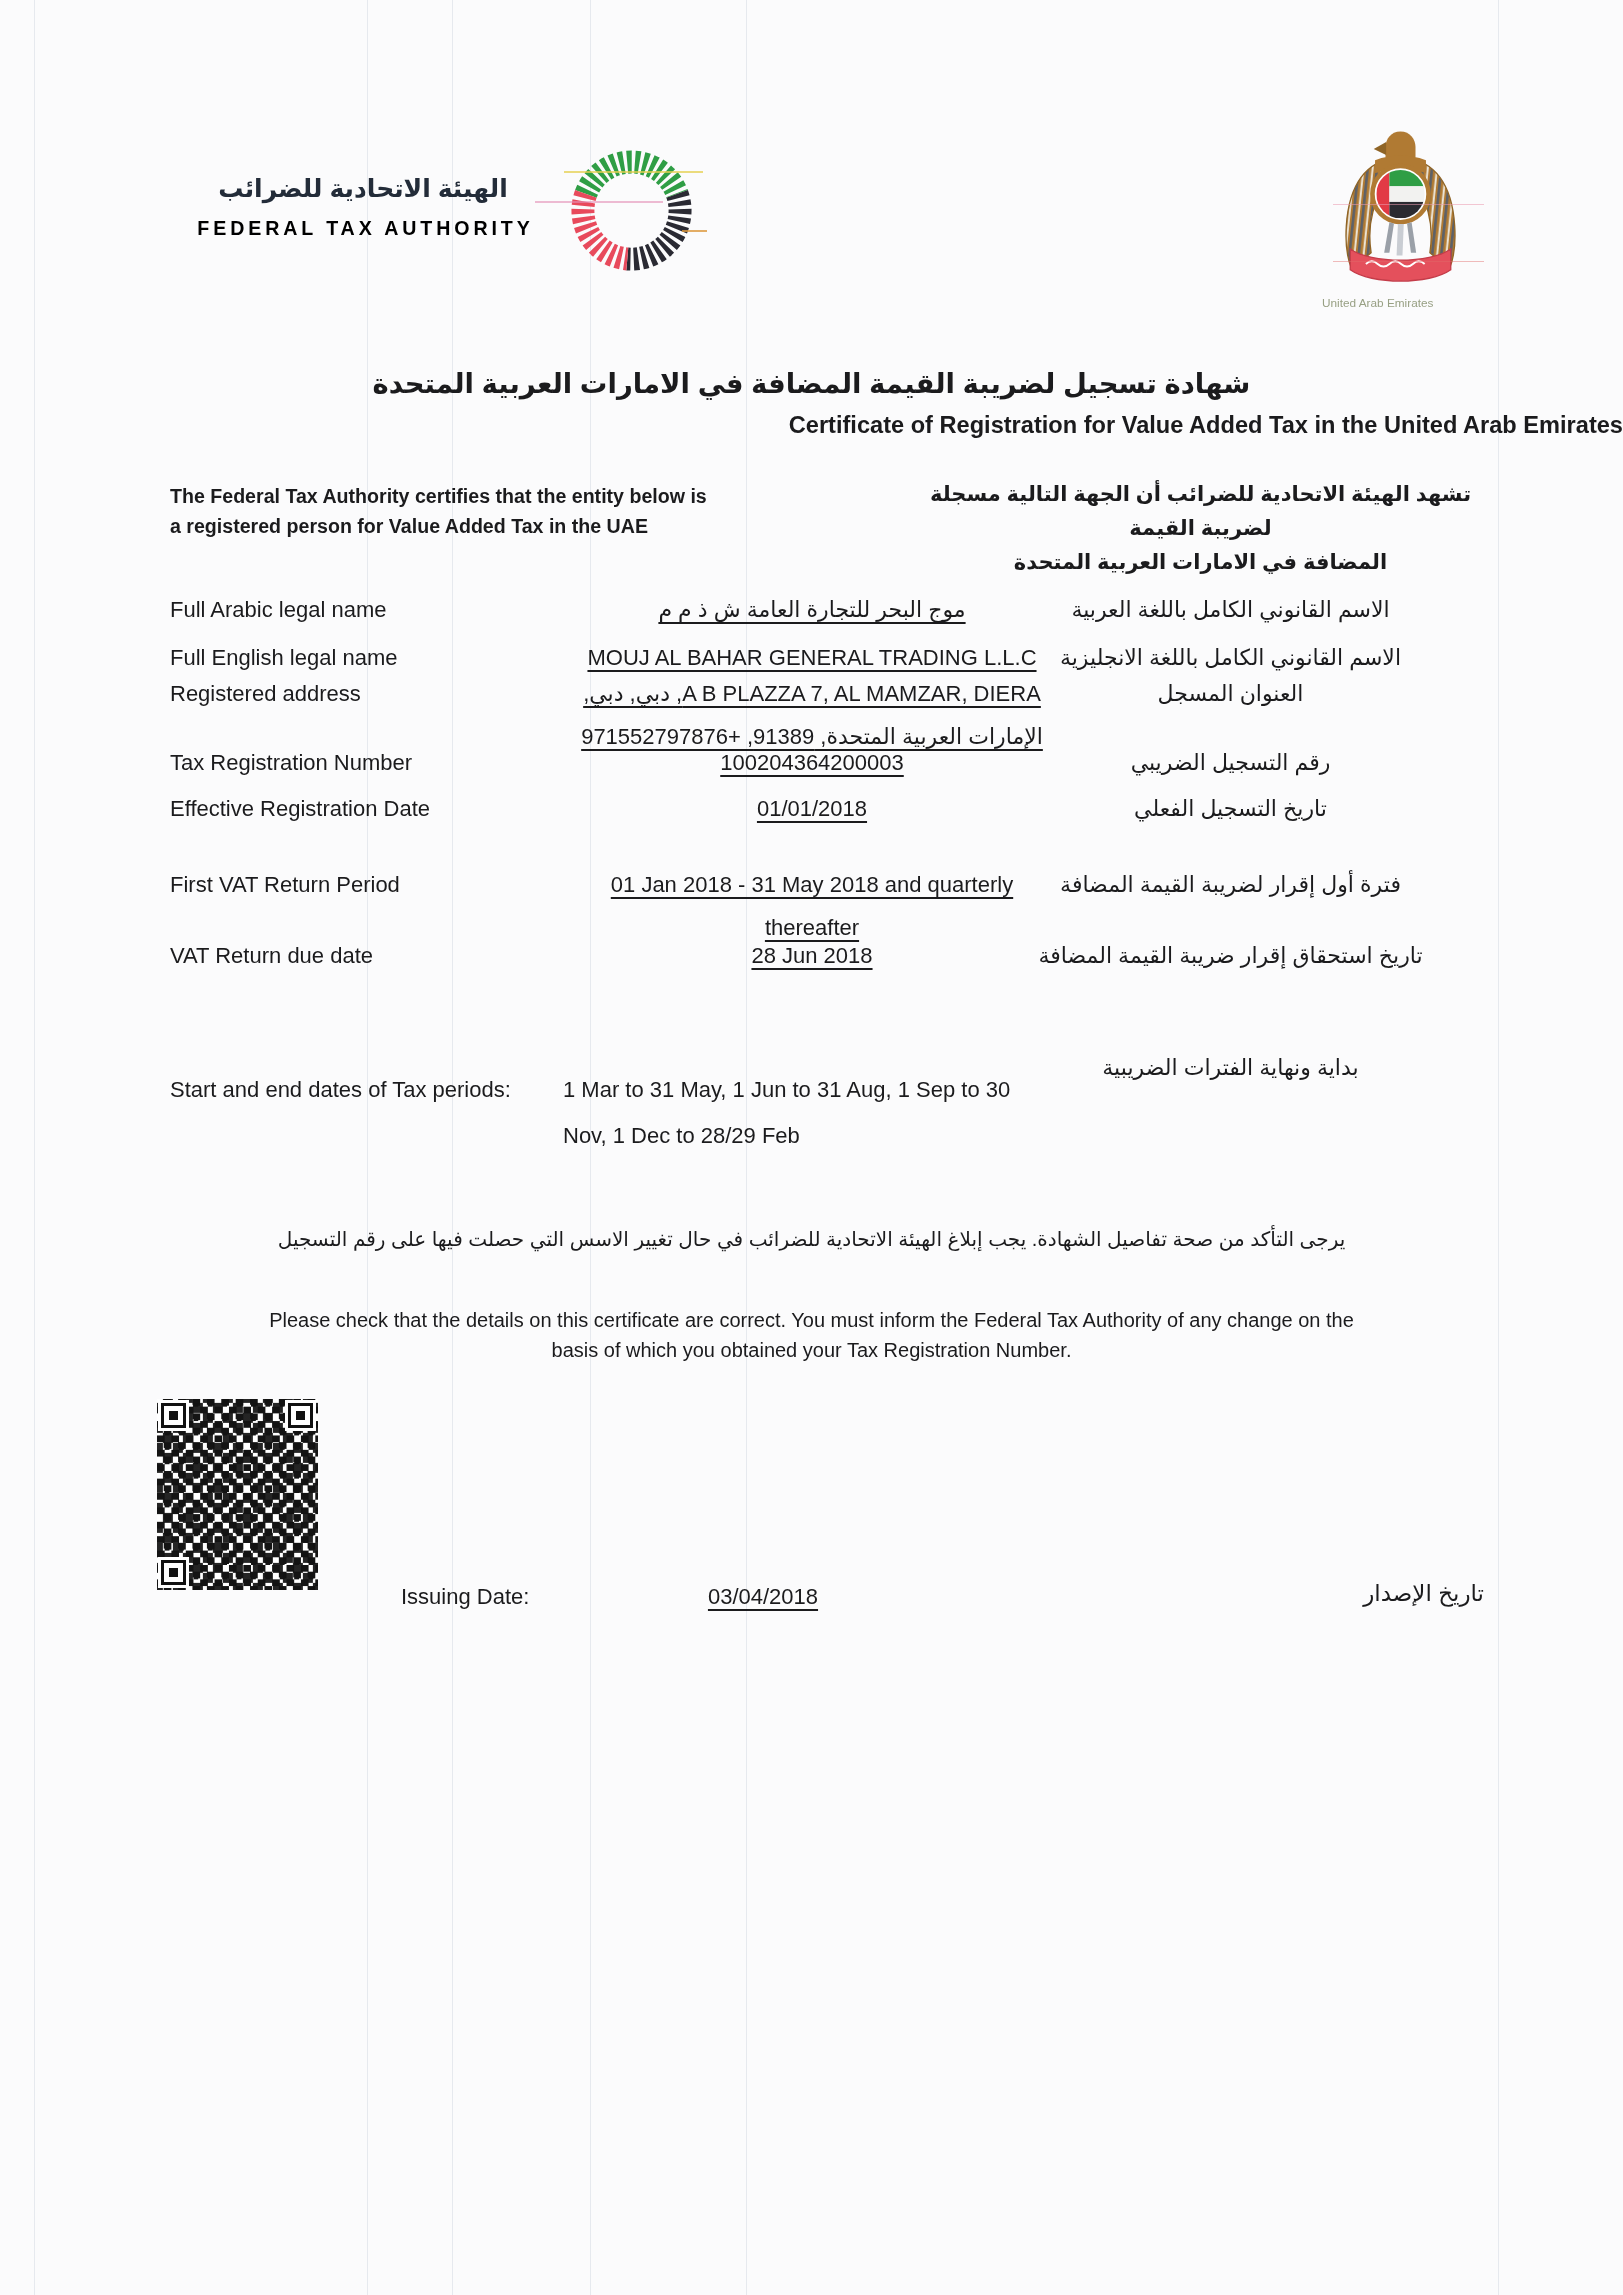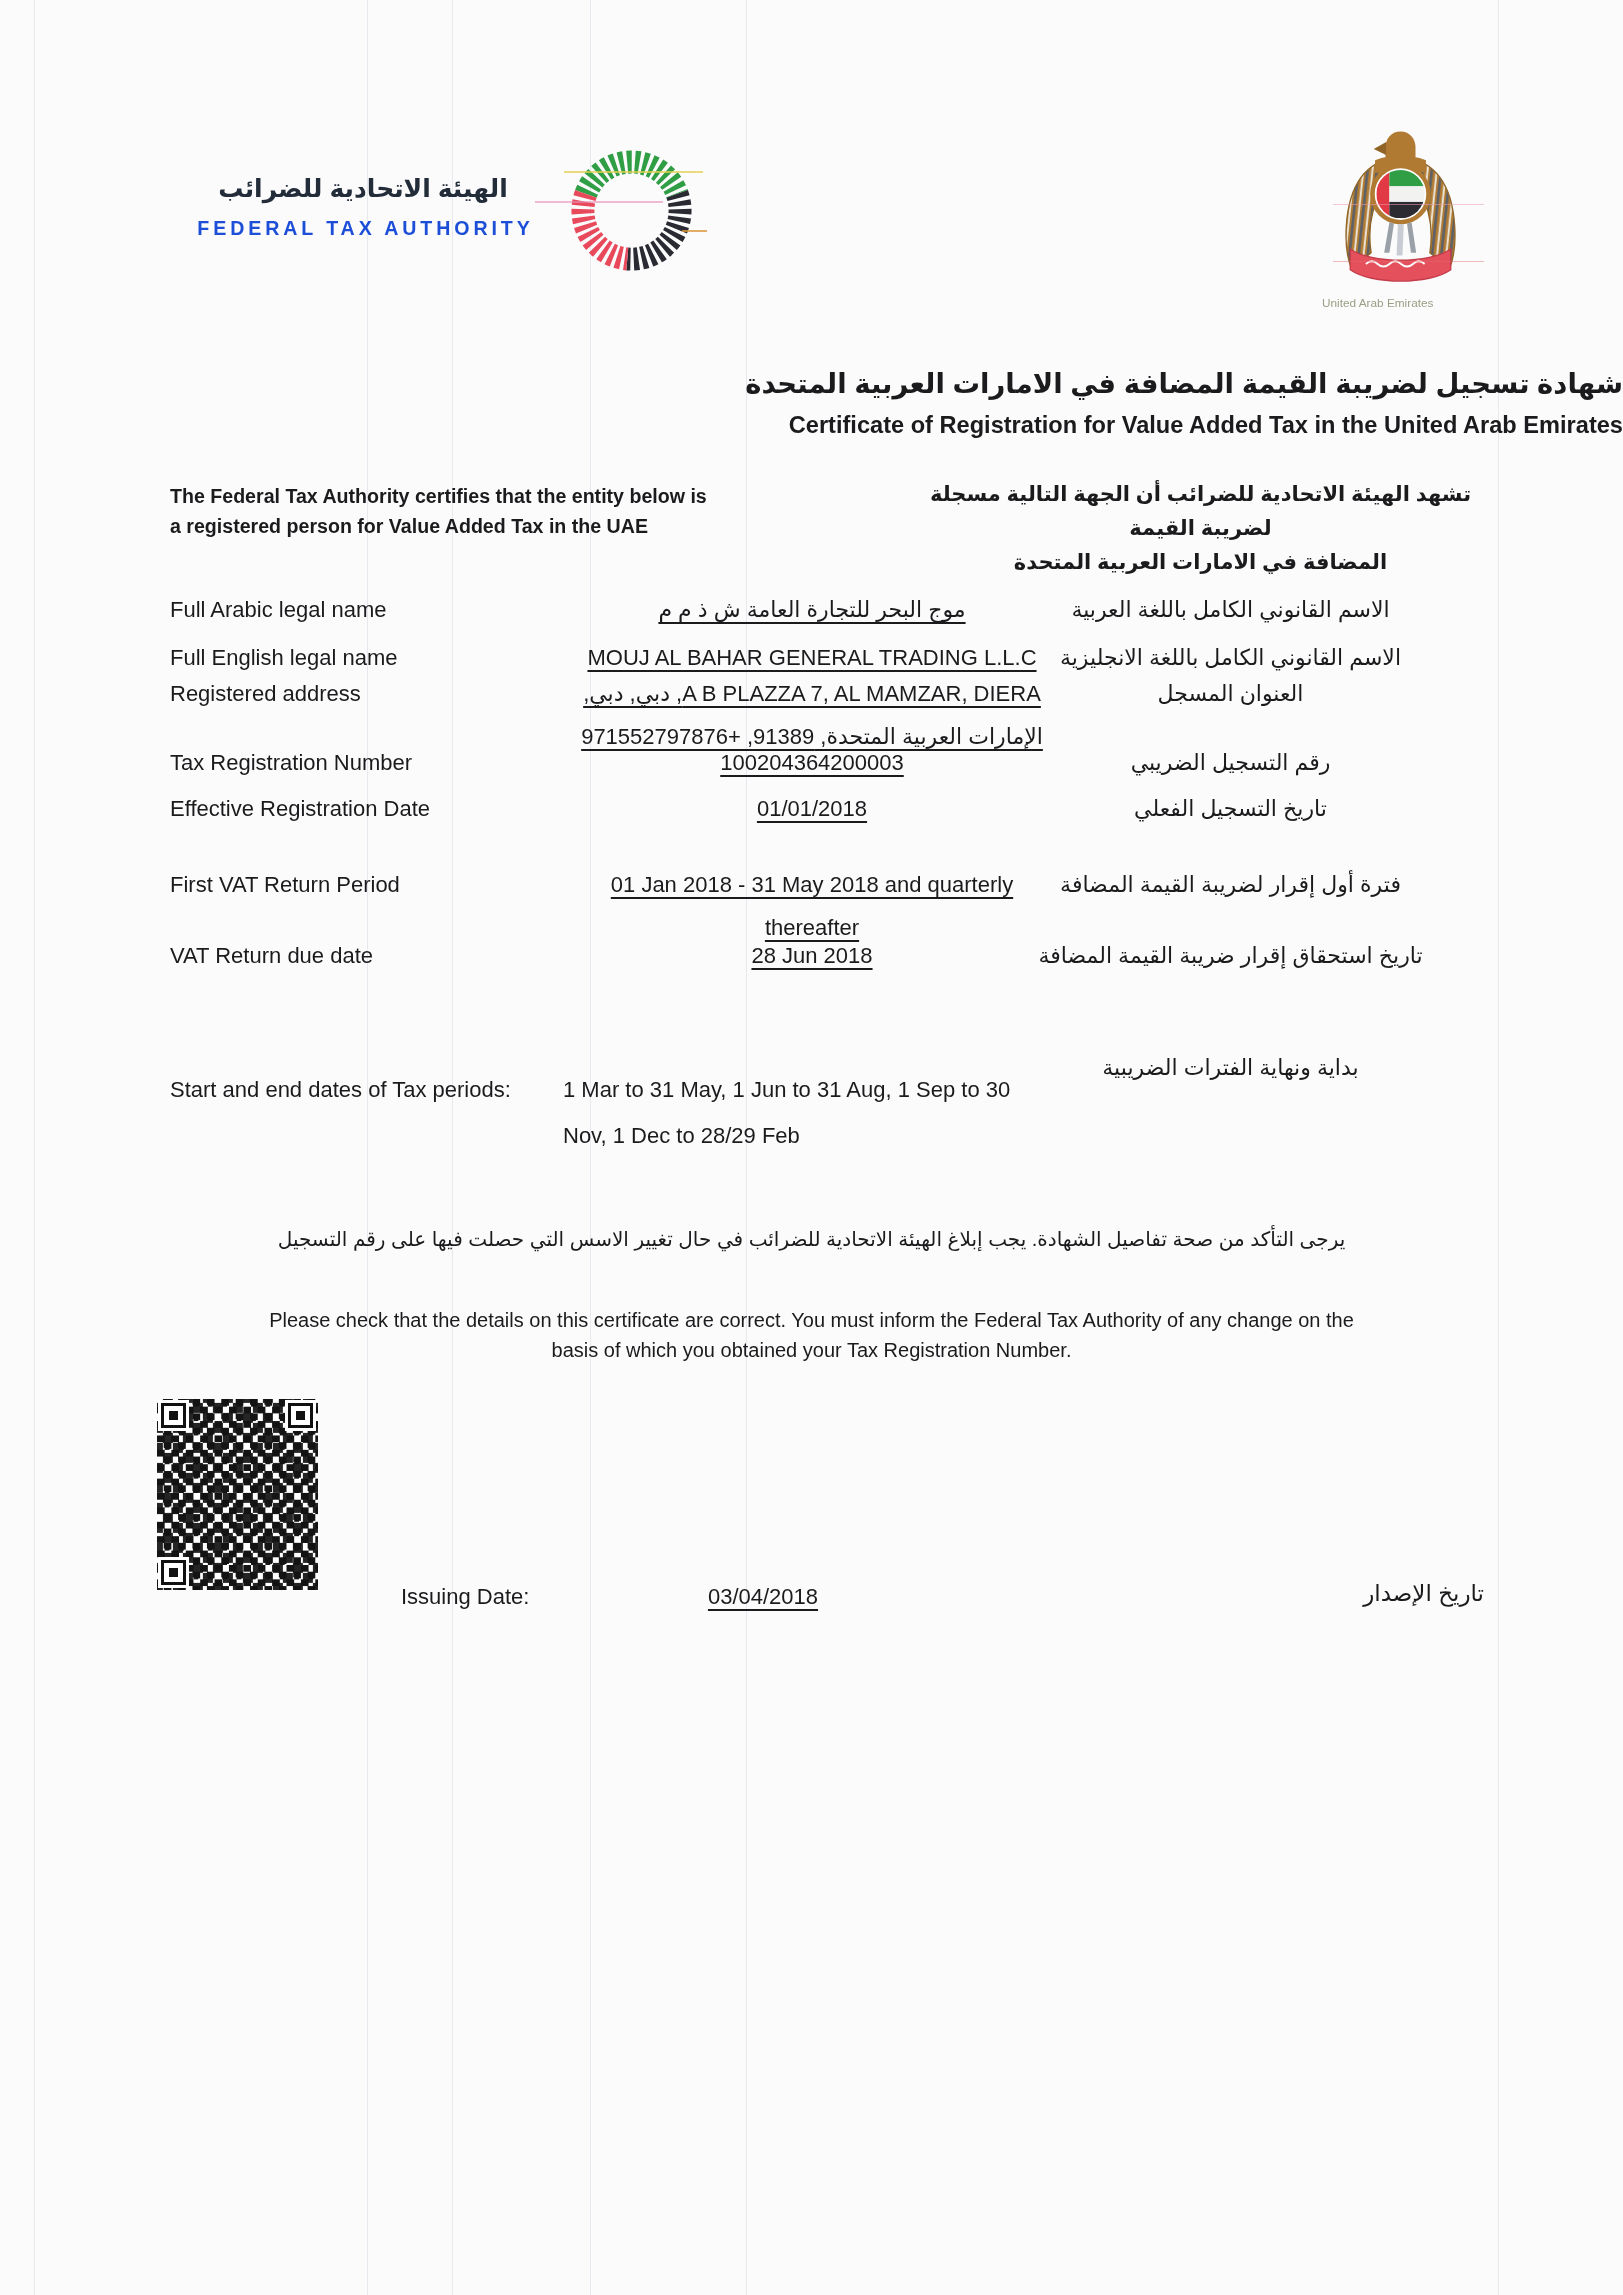--- a/index.html
+++ b/index.html
@@ -8,25 +8,25 @@
     font-family:"Liberation Sans","DejaVu Sans",sans-serif;color:#1b1b1d;
   }
   .abs{position:absolute;}
   
   .vline{position:absolute;top:0;height:2295px;width:1.3px;background:rgba(205,210,222,.45);}
   .hart{position:absolute;height:2px;}
   
   .logo-ar{position:absolute;left:193px;top:174px;width:340px;text-align:center;
     font-size:25px;font-weight:700;color:#232c39;direction:rtl;}
   .logo-en{position:absolute;left:189px;top:217px;width:353px;text-align:center;
-    font-size:19.6px;font-weight:700;letter-spacing:3.9px;color:#1d4ed8;}
+    font-size:19.6px;font-weight:700;letter-spacing:3.9px;color:#000000;}
   .emblem-cap{position:absolute;left:1322px;top:296px;width:164px;text-align:left;
     font-size:11.8px;color:#98a084;}
   
-  .title-ar{position:absolute;left:0;top:367px;width:1623px;text-align:right;
+  .title-ar{position:absolute;left:0;top:367px;width:1623px;text-align:center;
     font-size:27.5px;font-weight:700;direction:rtl;}
   .title-en{position:absolute;left:0;top:412px;width:1623px;text-align:right;
     font-size:23.6px;font-weight:700;}
   
   .cert-en{position:absolute;left:170px;top:482px;width:628px;
     font-size:19.6px;font-weight:700;line-height:29.5px;}
   .cert-ar{position:absolute;right:128px;top:477px;width:589px;text-align:center;
     font-size:21px;font-weight:700;line-height:34px;direction:rtl;}
   
   .frow{position:absolute;left:0;width:1623px;height:6.5px;}

